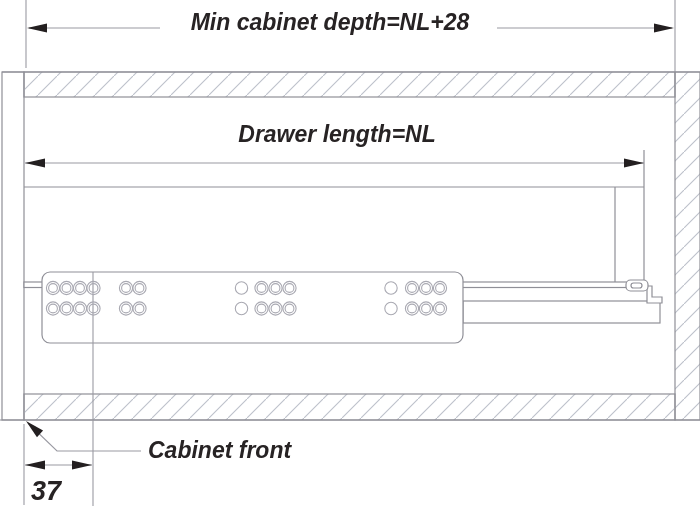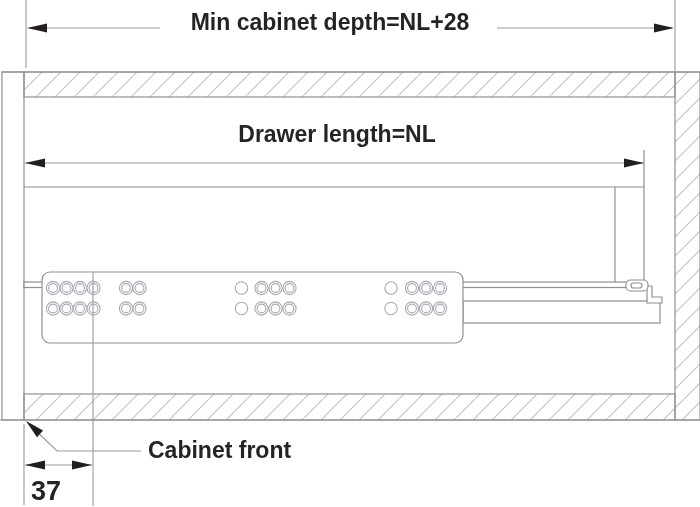--- a/index.html
+++ b/index.html
@@ -1,17 +1,17 @@
 <!DOCTYPE html>
 <html><head>
 <meta charset="utf-8">
 <style>
   html,body{margin:0;padding:0;background:#ffffff;}
   #stage{position:relative;width:700px;height:507px;background:#ffffff;overflow:hidden;
-         font-family:"Liberation Sans", sans-serif;}
+         font-family:"Liberation Sans", sans-serif;font-style:italic;}
   svg{display:block;}
   .struct{stroke:#8f8f97;stroke-width:1.2;fill:none;}
   .structfill{stroke:#8f8f97;stroke-width:1.2;fill:#ffffff;}
   .hatchbox{stroke:#8f8f97;stroke-width:1.2;fill:url(#hatch);}
   .dimline{stroke:#9a9aa2;stroke-width:1.1;fill:none;}
   .arrow{fill:#231f20;stroke:none;}
   .holering{stroke:#a9a9b2;stroke-width:1.1;fill:none;}
   text{fill:#272324;font-weight:bold;}
   .lbl{font-size:23px;}
   .num{font-size:27px;}

